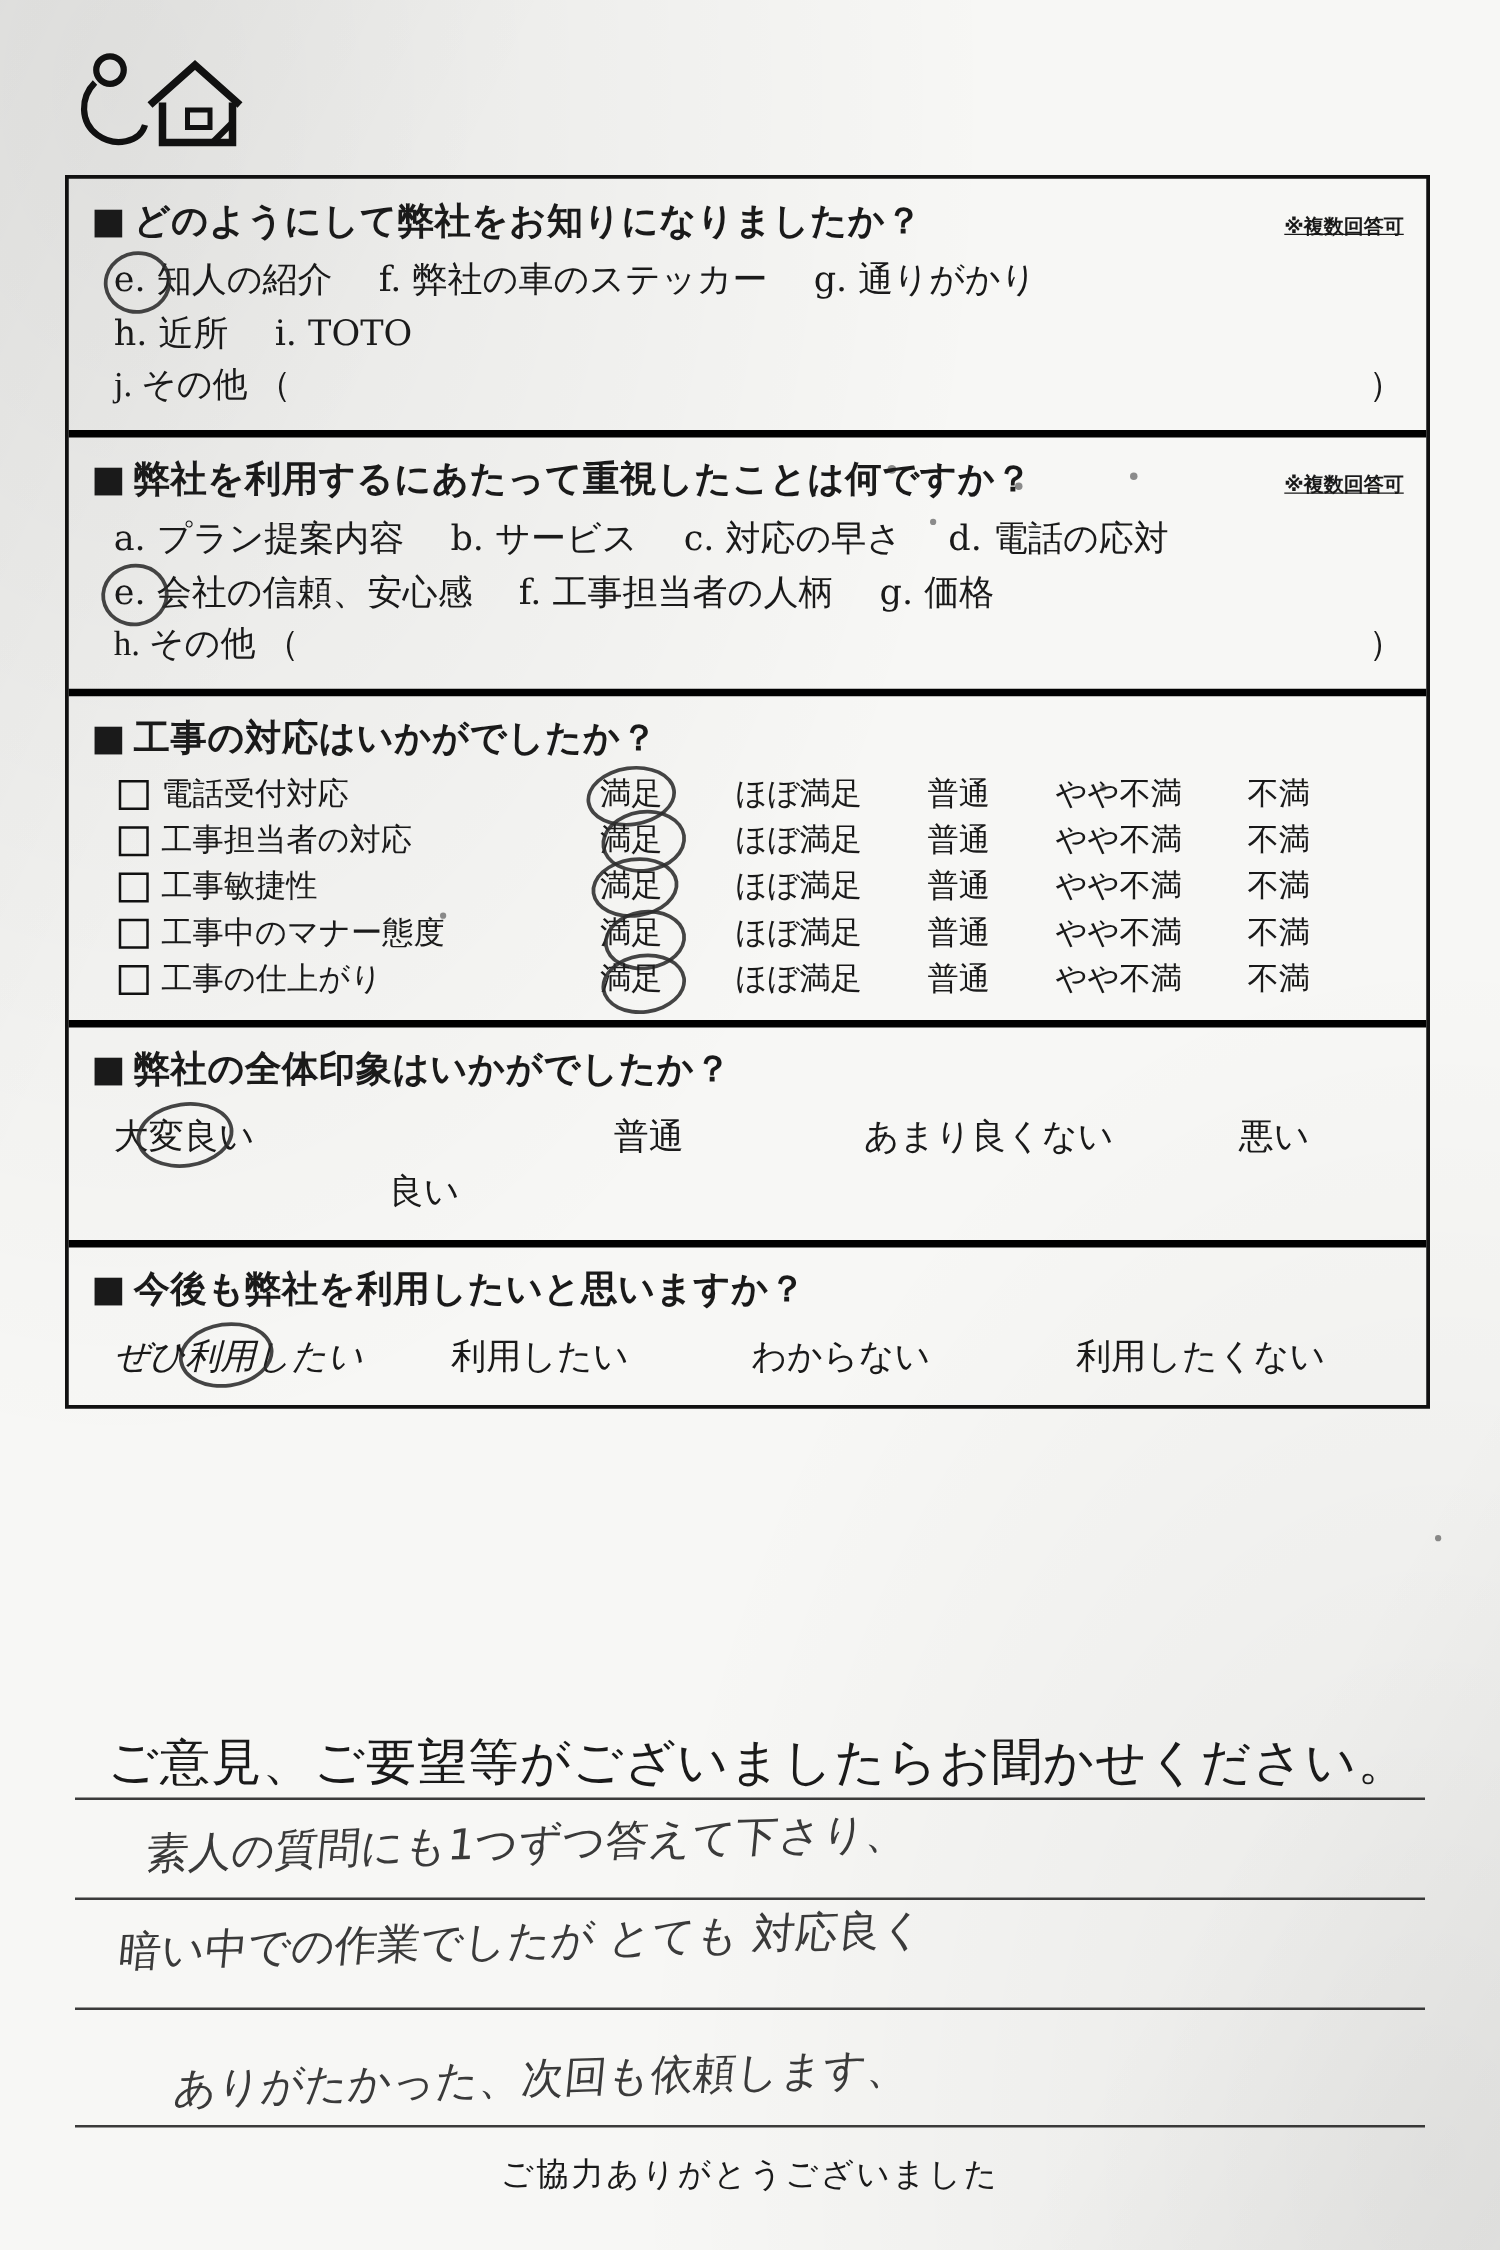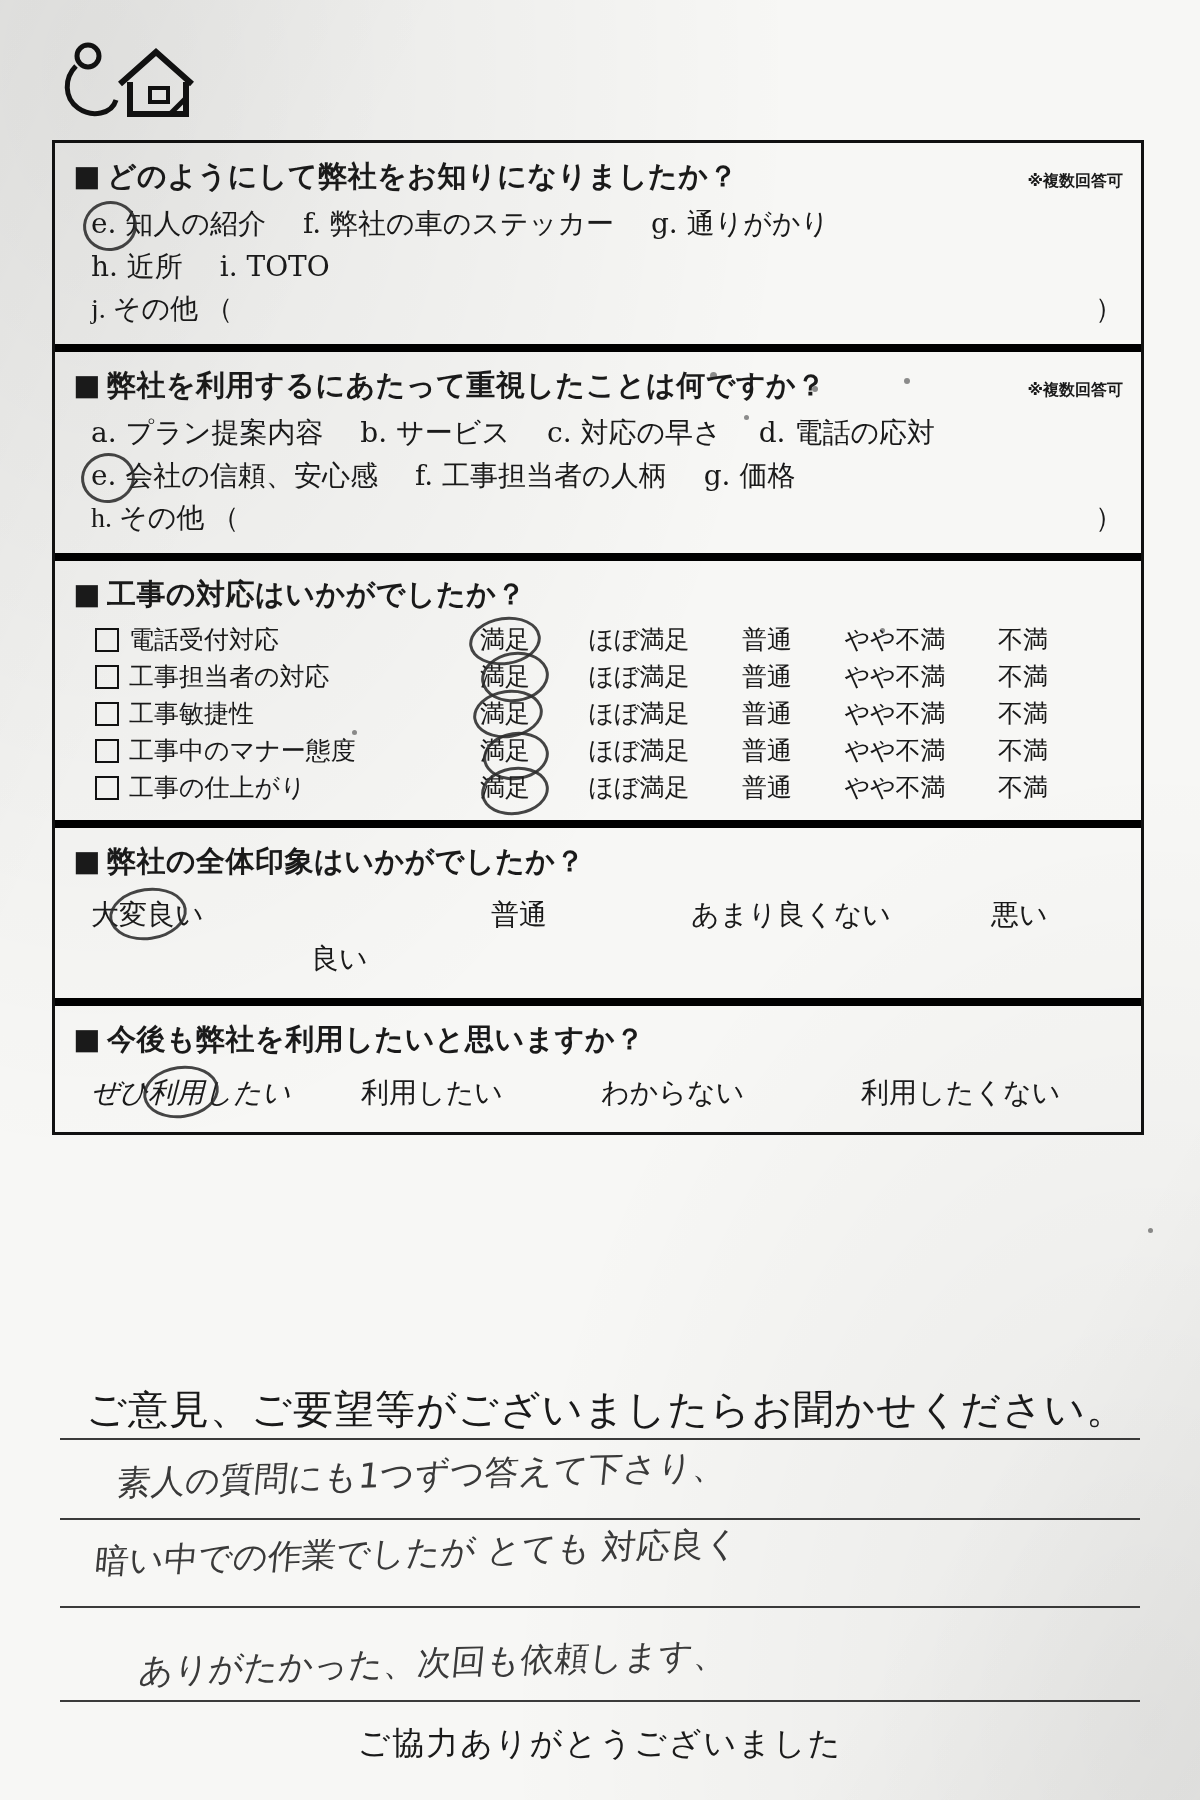--- a/index.html
+++ b/index.html
@@ -49,21 +49,21 @@
   .form-box {
     position: absolute;
     left: 52px;
     top: 140px;
     width: 1092px;
     border: 3px solid #111;
     background: transparent;
     box-sizing: border-box;
   }
   .sect {
-    border-bottom: 8px solid #000000;
+    border-bottom: 6px solid #000000;
     padding: 10px 18px 14px 18px;
     box-sizing: border-box;
   }
   .sect:last-child { border-bottom: none; }
 
   .q-head {
     display: flex;
     align-items: baseline;
     justify-content: space-between;
     font-weight: bold;
@@ -72,20 +72,21 @@
     margin: 4px 0 6px 0;
     font-family: "DejaVu Sans", "Liberation Sans", sans-serif;
   }
   .q-head .sq { margin-right: 6px; }
   .q-note {
     font-size: 16px;
     font-weight: bold;
     letter-spacing: 0;
     white-space: nowrap;
     margin-left: 12px;
+    text-decoration: underline;
   }
   .opt-line {
     font-size: 28px;
     line-height: 1.52;
     padding-left: 18px;
     white-space: nowrap;
     font-family: "DejaVu Serif", "Liberation Serif", serif;
   }
   .paren-line {
     font-size: 28px;
@@ -166,21 +167,21 @@
     color: #2b2b2b;
     white-space: nowrap;
     transform: skewX(-7deg) rotate(-1.6deg);
     opacity: 0.92;
   }
   .thanks {
     position: absolute;
     left: 0; right: 0;
     top: 1722px;
     text-align: center;
-    font-size: 32px;
+    font-size: 26px;
     letter-spacing: 2px;
   }
 
   
   .speck {
     position: absolute;
     background: #333;
     border-radius: 50%;
     opacity: .55;
   }

